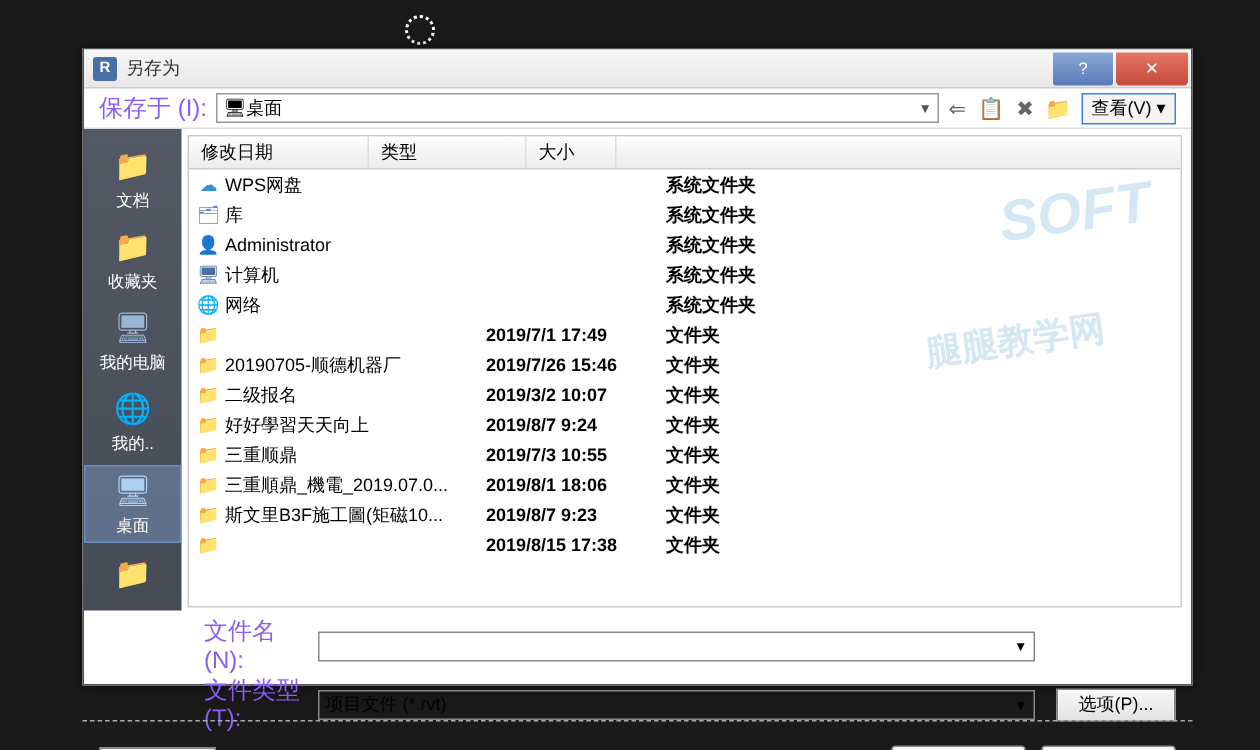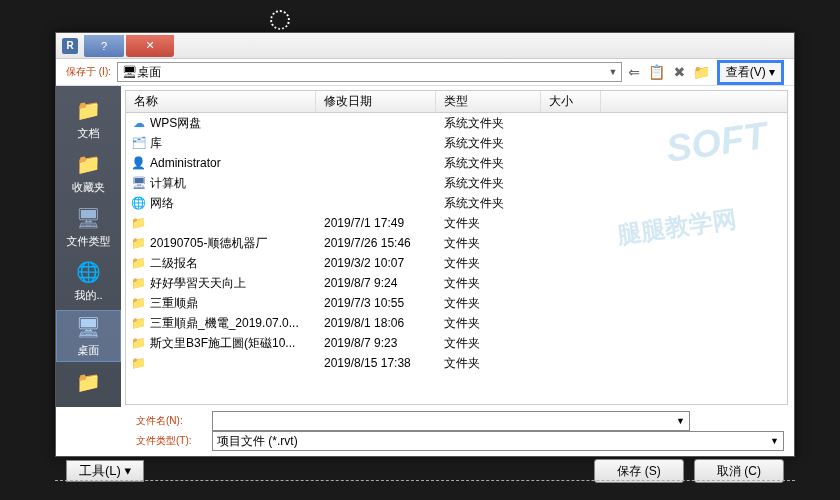--- a/index.html
+++ b/index.html
@@ -7,42 +7,42 @@
 .cursor-mark { position: absolute; top: 10px; left: 270px; width: 20px; height: 20px; border: 2px dotted #fff; border-radius: 50%; }
 .dialog { position: absolute; left: 55px; top: 32px; width: 740px; height: 425px; background: #fff; border: 1px solid #555; box-shadow: 0 0 10px rgba(0,0,0,0.6); }
 .titlebar { height: 26px; background: linear-gradient(#f7f7f7,#e8e8e8); display: flex; align-items: center; border-bottom: 1px solid #ccc; }
 .app-icon { width: 16px; height: 16px; margin: 0 6px; background: #4a6fa5; color: #fff; font-size: 10px; font-weight: bold; display: flex; align-items: center; justify-content: center; border-radius: 2px; }
 .title-text { font-size: 12px; color: #333; flex: 1; }
 .win-controls { display: flex; height: 22px; gap: 2px; margin-right: 2px; }
 .win-btn { width: 40px; display: flex; align-items: center; justify-content: center; font-size: 11px; color: #fff; }
 .win-help { background: linear-gradient(#8aa9d6,#5a7bb8); border-radius: 0 0 2px 2px; }
 .win-close { background: linear-gradient(#e67464,#c44a3a); border-radius: 0 0 3px 3px; width: 48px; }
 .toolbar { height: 26px; display: flex; align-items: center; padding: 0 10px; gap: 6px; }
-.lbl { font-size: 10px; color: #c2410c; }
+.lbl { font-size: 16px; color: #8b5cf6; }
 .location-combo { flex: 1; height: 20px; border: 1px solid #999; display: flex; align-items: center; padding: 0 4px; font-size: 12px; background: #fff; }
 .location-combo .dd { margin-left: auto; font-size: 9px; color: #555; }
 .tool-icons { display: flex; gap: 8px; align-items: center; font-size: 14px; color: #666; }
 .tool-icons span { cursor: pointer; }
-.view-btn { font-size: 12px; border: 3px solid #3b82f6; padding: 1px 6px; background: #f5f5f5; }
+.view-btn { font-size: 12px; border: 1px solid #3b82f6; padding: 1px 6px; background: #f5f5f5; }
 .body-area { display: flex; height: 322px; border-top: 1px solid #ddd; }
 .sidebar { width: 65px; background: linear-gradient(#525964,#464c56); display: flex; flex-direction: column; align-items: center; padding-top: 8px; gap: 4px; overflow: hidden; }
 .side-item { display: flex; flex-direction: column; align-items: center; color: #fff; font-size: 11px; gap: 3px; padding: 3px 0; width: 100%; }
 .side-item.sel { background: rgba(120,145,190,0.5); border: 1px solid #6a8cc0; }
 .side-ico { width: 30px; height: 26px; display: flex; align-items: center; justify-content: center; font-size: 20px; }
 .folder-y { color: #f2c468; }
 .main-panel { flex: 1; background: #fff; border: 1px solid #ccc; margin: 4px 6px 2px 4px; display: flex; flex-direction: column; position: relative; overflow: hidden; }
 .watermark { position: absolute; right: 20px; top: 30px; font-size: 38px; font-weight: bold; color: rgba(60,150,200,0.22); transform: rotate(-8deg); font-style: italic; pointer-events: none; z-index: 5; }
 .watermark2 { position: absolute; right: 50px; top: 120px; font-size: 24px; font-weight: bold; color: rgba(60,150,200,0.22); transform: rotate(-8deg); pointer-events: none; z-index: 5; }
 .col-headers { display: flex; height: 22px; background: linear-gradient(#fdfdfd,#ececec); border-bottom: 1px solid #ccc; font-size: 12px; align-items: center; }
 .col-headers > div { padding-left: 8px; border-right: 1px solid #ddd; height: 100%; display: flex; align-items: center; }
 .c-name { width: 190px; } .c-date { width: 120px; } .c-type { width: 105px; } .c-size { width: 60px; }
 .file-list { flex: 1; overflow-y: hidden; }
 .row { display: flex; height: 20px; align-items: center; font-size: 12px; }
 .row .c-name { display: flex; align-items: center; gap: 4px; padding-left: 6px; }
-.row .c-date, .row .c-type, .row .c-size { padding-left: 8px; }
+.row .c-date, .row .c-type, .row .c-size { padding-left: 8px; font-weight: bold; }
 .file-ico { width: 14px; height: 14px; display: flex; align-items: center; justify-content: center; font-size: 12px; }
 .ico-cloud { color: #3a8dde; }
 .ico-lib { color: #5a8dd6; }
 .ico-user { color: #888; }
 .ico-comp { color: #4a6fa5; }
 .ico-net { color: #4a8a5a; }
 .ico-folder { color: #e6c068; }
 .ico-folder-g { color: #8ab858; }
 .bottom-area { padding: 4px 10px 8px 80px; display: flex; flex-direction: column; gap: 0; }
 .field-row { display: flex; align-items: center; gap: 6px; }
@@ -58,20 +58,21 @@
 .ruler { position: absolute; bottom: 18px; left: 55px; width: 740px; height: 2px; border-top: 1px dashed #aaa; }
 </style>
 </head>
 <body>
 
 <div class="cursor-mark"></div>
 
 <div class="dialog">
   <div class="titlebar">
     <div class="app-icon">R</div>
+    <div class="title-text">另存为</div>
     <div class="win-controls">
       <div class="win-btn win-help">?</div>
       <div class="win-btn win-close">✕</div>
     </div>
   </div>
 
   <div class="toolbar">
     <span class="lbl">保存于 (I):</span>
     <div class="location-combo">
       <span>🖥 </span>
@@ -92,40 +93,39 @@
       <div class="side-item">
           <div class="side-ico folder-y">📁</div>
           <span>文档</span>
         </div>
       <div class="side-item">
           <div class="side-ico folder-y">📁</div>
           <span>收藏夹</span>
         </div>
       <div class="side-item">
           <div class="side-ico" style="color:#9bb5d6">🖥</div>
-          <span>文件类型</span>
+          <span>我的电脑</span>
         </div>
       <div class="side-item">
           <div class="side-ico" style="color:#7aa86a">🌐</div>
           <span>我的..</span>
         </div>
       <div class="side-item sel">
           <div class="side-ico" style="color:#aed0f2">🖥</div>
           <span>桌面</span>
         </div>
       <div class="side-item">
           <div class="side-ico folder-y">📁</div>
         </div>
     </div>
 
     <div class="main-panel">
       <div class="watermark">SOFT</div>
       <div class="watermark2">腿腿教学网</div>
       <div class="col-headers">
-        <div class="c-name">名称</div>
         <div class="c-date">修改日期</div>
         <div class="c-type">类型</div>
         <div class="c-size">大小</div>
       </div>
       <div class="file-list" id="file-list">
           <div class="row">
             <div class="c-name">
               <span class="file-ico ico-cloud">☁</span>
               <span>WPS网盘</span>
             </div>
@@ -250,20 +250,21 @@
         <span class="dd">▼</span>
       </div>
       <span style="width:88px"></span>
     </div>
     <div class="field-row">
       <span class="lbl">文件类型(T):</span>
       <div class="field-input">
         <span>项目文件 (*.rvt)</span>
         <span class="dd">▼</span>
       </div>
+      <button class="opt-btn">选项(P)...</button>
     </div>
   </div>
 
   <div class="footer">
     <button class="tools-btn"><span>工具(L)</span> ▾</button>
     <div class="action-btns">
       <button class="action-btn">保存 (S)</button>
       <button class="action-btn">取消 (C)</button>
     </div>
   </div>

